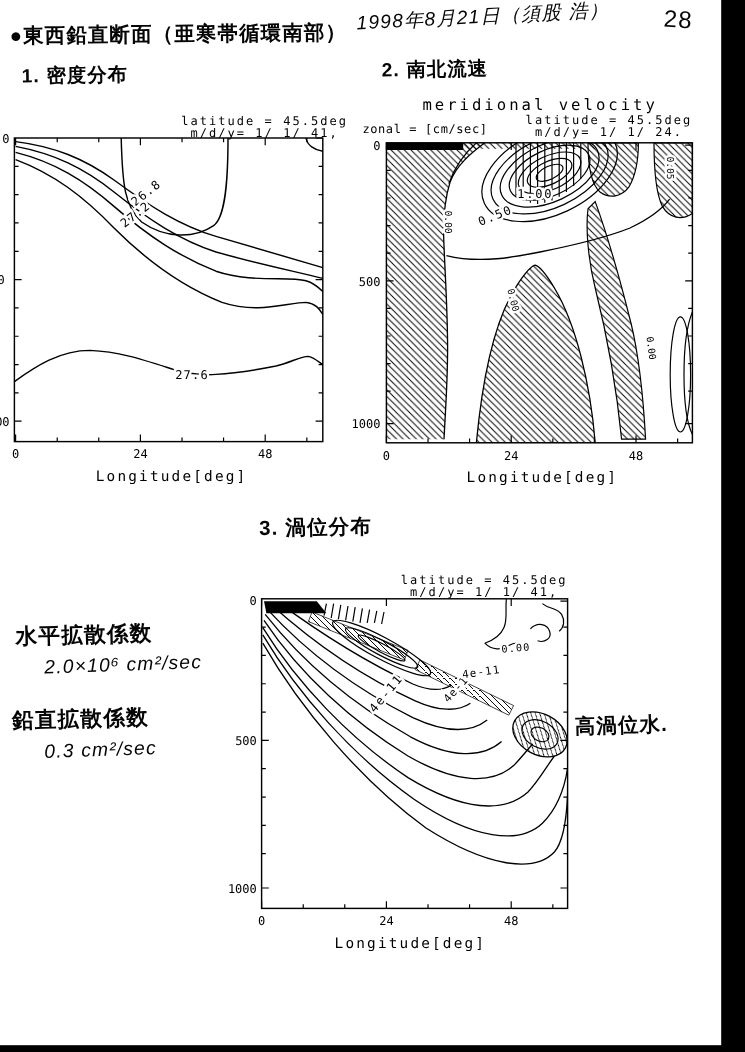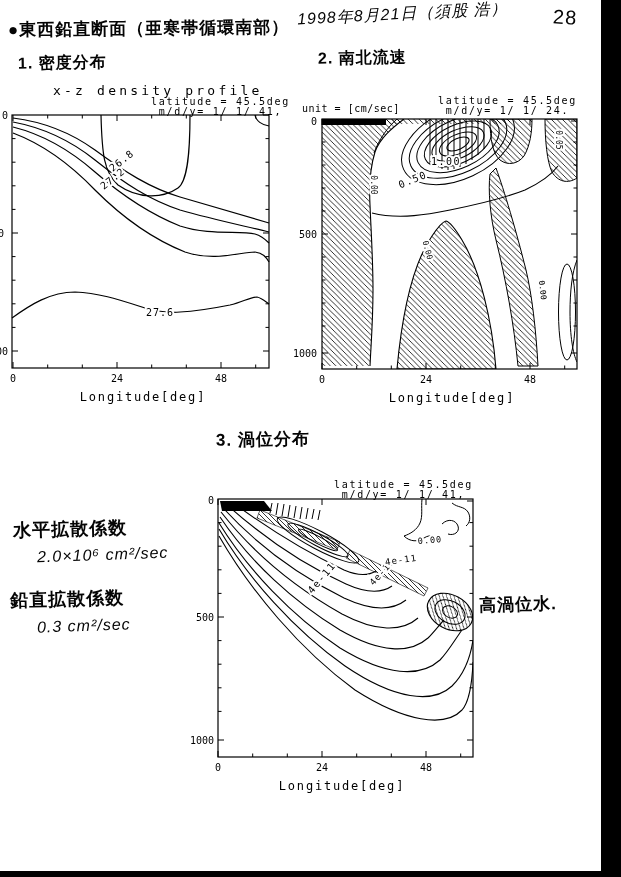--- a/index.html
+++ b/index.html
@@ -41,27 +41,27 @@
   <div class="abs hw hw-sec" style="left:18px;top:53px;">1. 密度分布</div>
   <div class="abs hw hw-sec" style="left:318px;top:48px;">2. 南北流速</div>
   <div class="abs hw hw-sec" style="left:216px;top:428px;font-size:17px;">3. 渦位分布</div>
 
   <div class="abs hw hw-note-l" style="left:13px;top:517px;">水平拡散係数</div>
   <div class="abs hw hw-note-v" style="left:37px;top:546px;">2.0×10⁶ cm²/sec</div>
   <div class="abs hw hw-note-l" style="left:10px;top:587px;">鉛直拡散係数</div>
   <div class="abs hw hw-note-v" style="left:37px;top:617px;">0.3 cm²/sec</div>
   <div class="abs hw hw-note-l" style="left:479px;top:593px;font-size:17px;">高渦位水.</div>
 
-  <div class="abs mono ptitle1" style="left:53px;top:83px;">x-z density profile</div>
   <div class="abs mono psub" style="right:331px;top:97px;">
     <div>latitude = 45.5deg</div>
     <div>m/d/y= 1/ 1/ 41,</div>
   </div>
 
-  <div class="abs mono punit" style="left:302px;top:103px;">unit = [cm/sec]</div>
+  <div class="abs mono ptitle2" style="left:352px;top:81px;">meridional velocity</div>
+  <div class="abs mono punit" style="left:302px;top:103px;">zonal = [cm/sec]</div>
   <div class="abs mono psub" style="right:44px;top:96px;">
     <div>latitude = 45.5deg</div>
     <div>m/d/y= 1/ 1/ 24.</div>
   </div>
 
   <div class="abs mono psub" style="right:148px;top:480px;">
     <div>latitude = 45.5deg</div>
     <div>m/d/y= 1/ 1/ 41,</div>
   </div>
 

